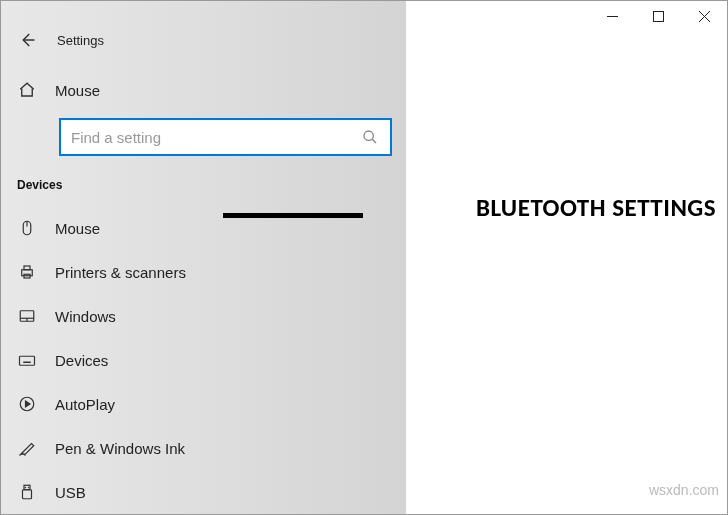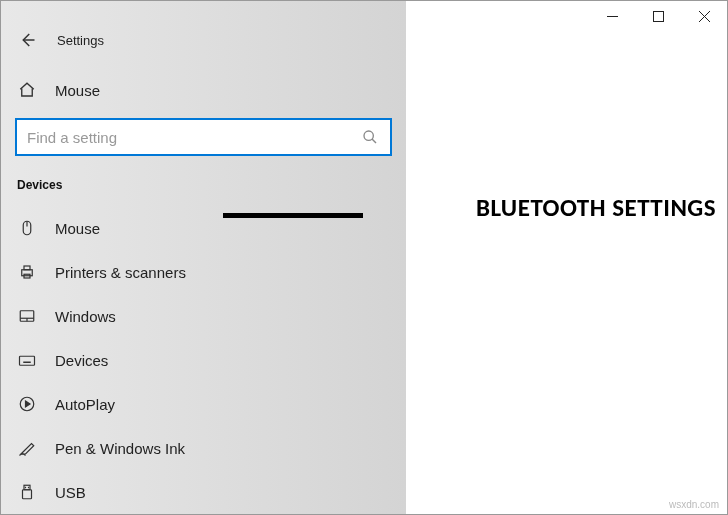--- a/index.html
+++ b/index.html
@@ -79,20 +79,21 @@
     .icon-box {
       width: 20px;
       height: 20px;
       display: flex;
       align-items: center;
       justify-content: center;
       color: #333;
     }
     .search-wrap {
       padding: 6px 14px 18px 14px;
+      margin-left: 44px;
     }
     .search-box {
       width: 100%;
       height: 38px;
       border: 2px solid #0078d7;
       background: #fff;
       display: flex;
       align-items: center;
       padding: 0 10px;
     }
@@ -128,23 +129,23 @@
       position: absolute;
       top: 212px;
       left: 222px;
       width: 140px;
       height: 5px;
       background: #000;
       z-index: 5;
     }
     .watermark {
       position: absolute;
-      bottom: 4px;
+      bottom: 16px;
       right: 8px;
-      font-size: 10px;
+      font-size: 14px;
       color: #bbb;
       font-family: Arial, sans-serif;
     }
   </style>
 </head>
 <body>
 
 <div class="container">
 
   <div class="sidebar">

